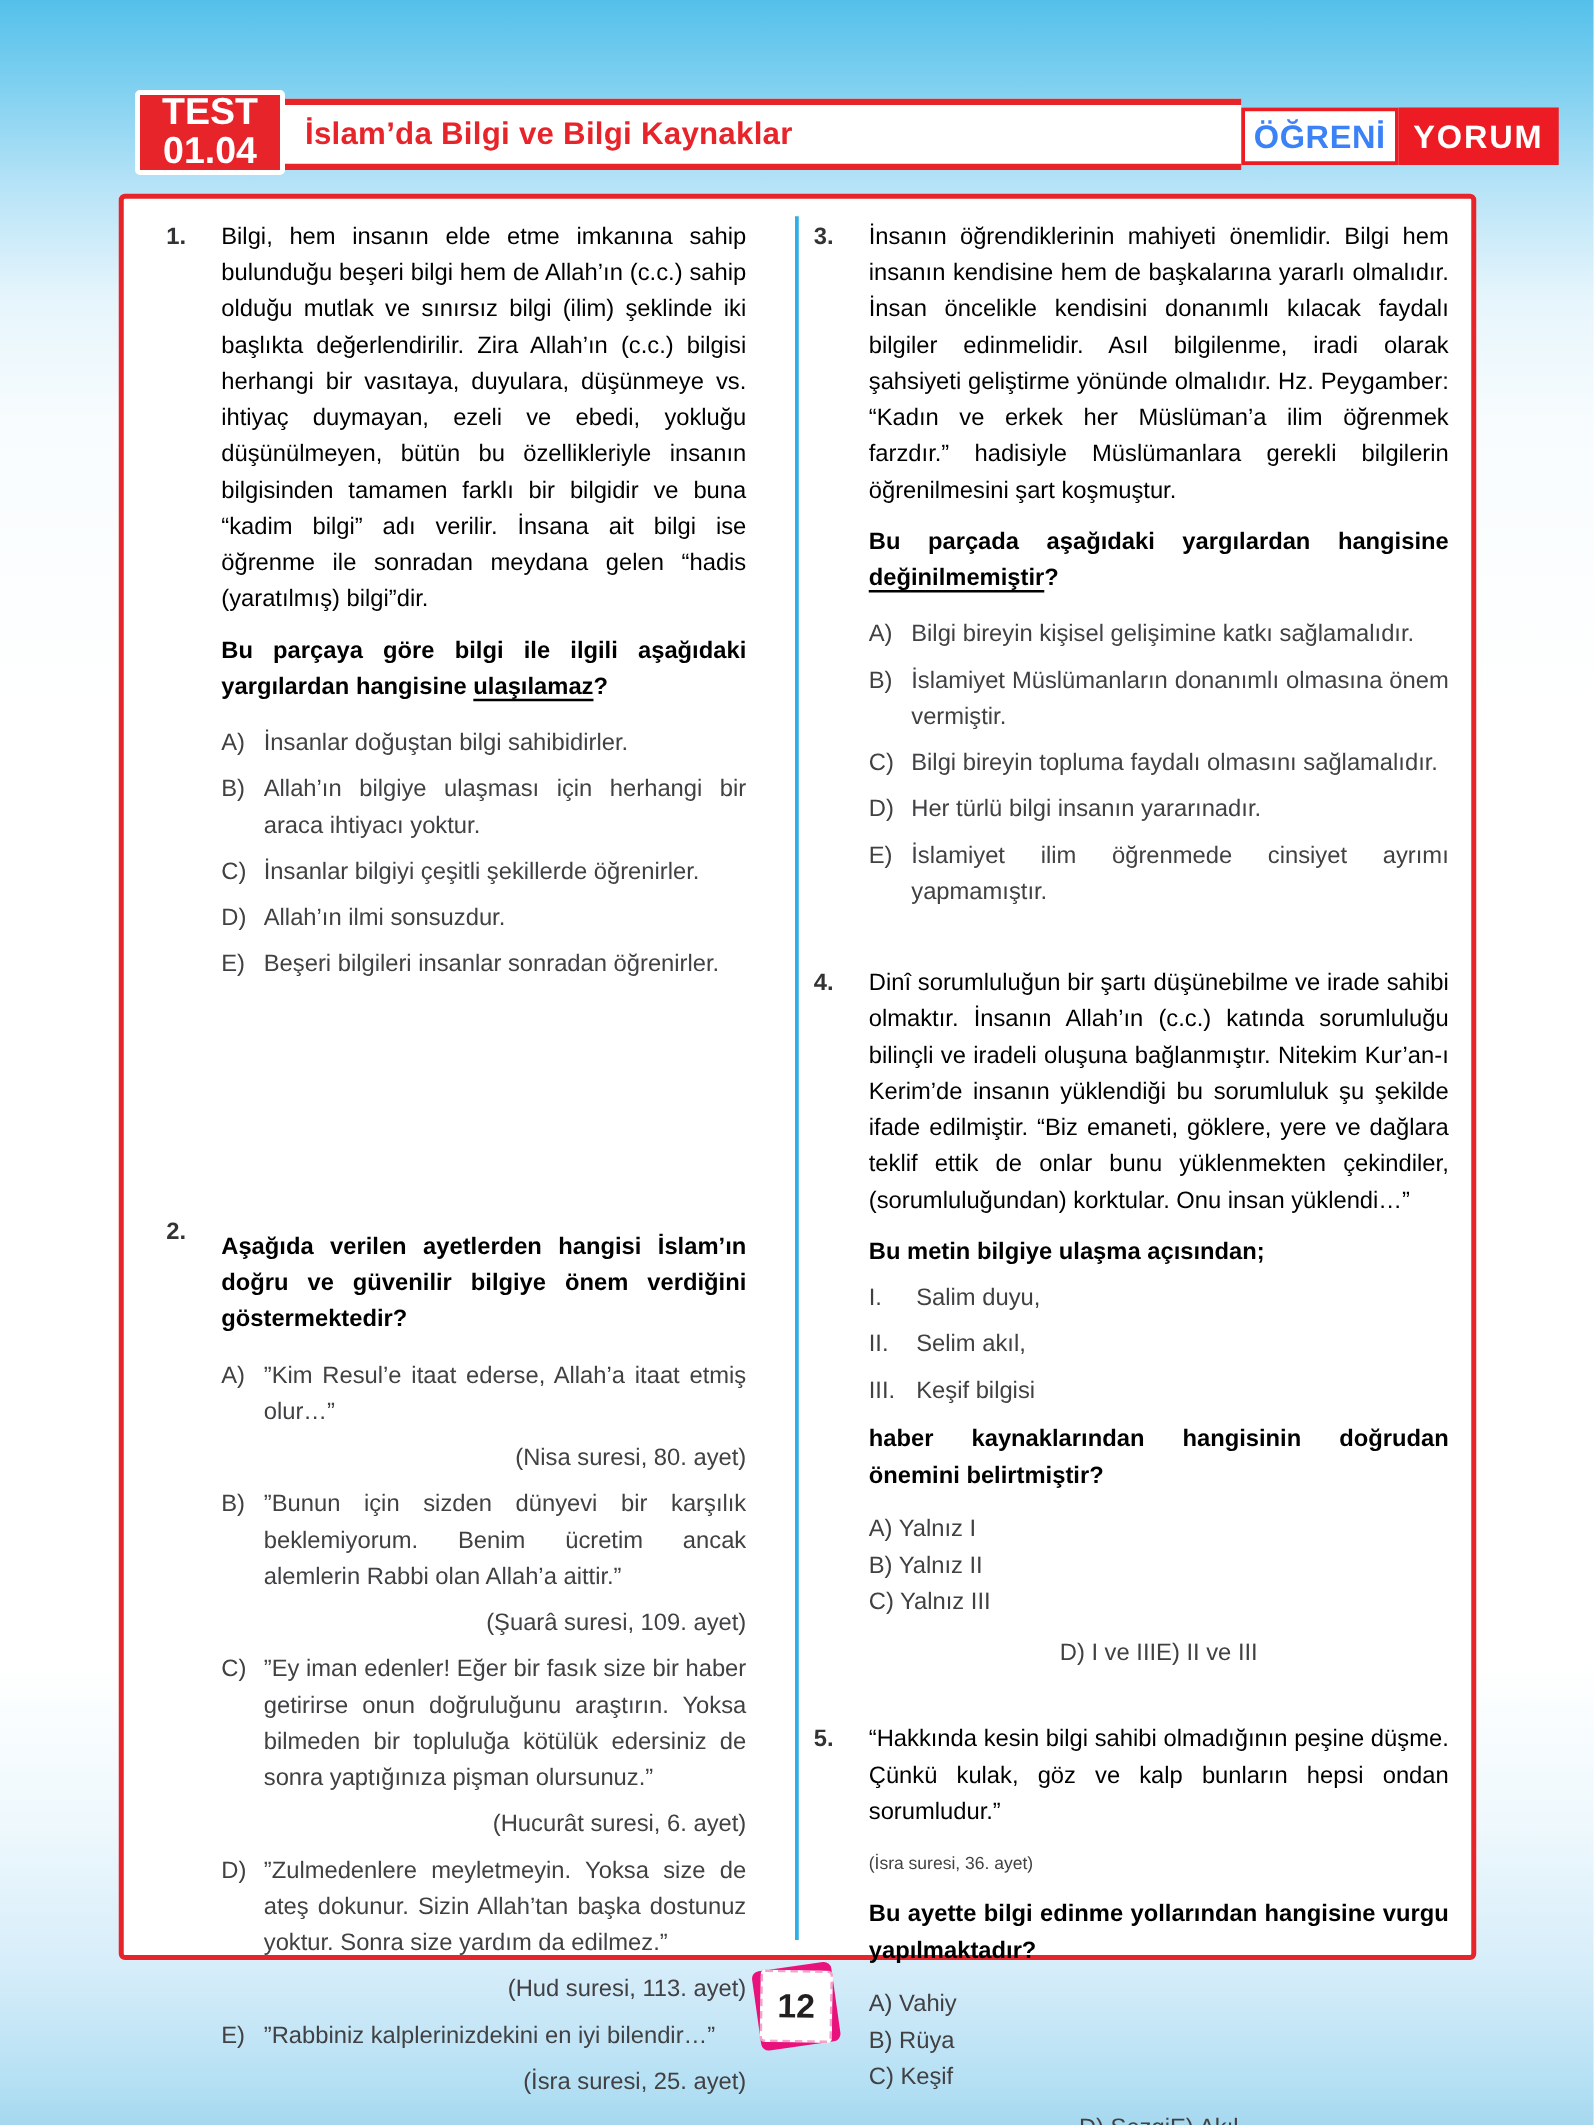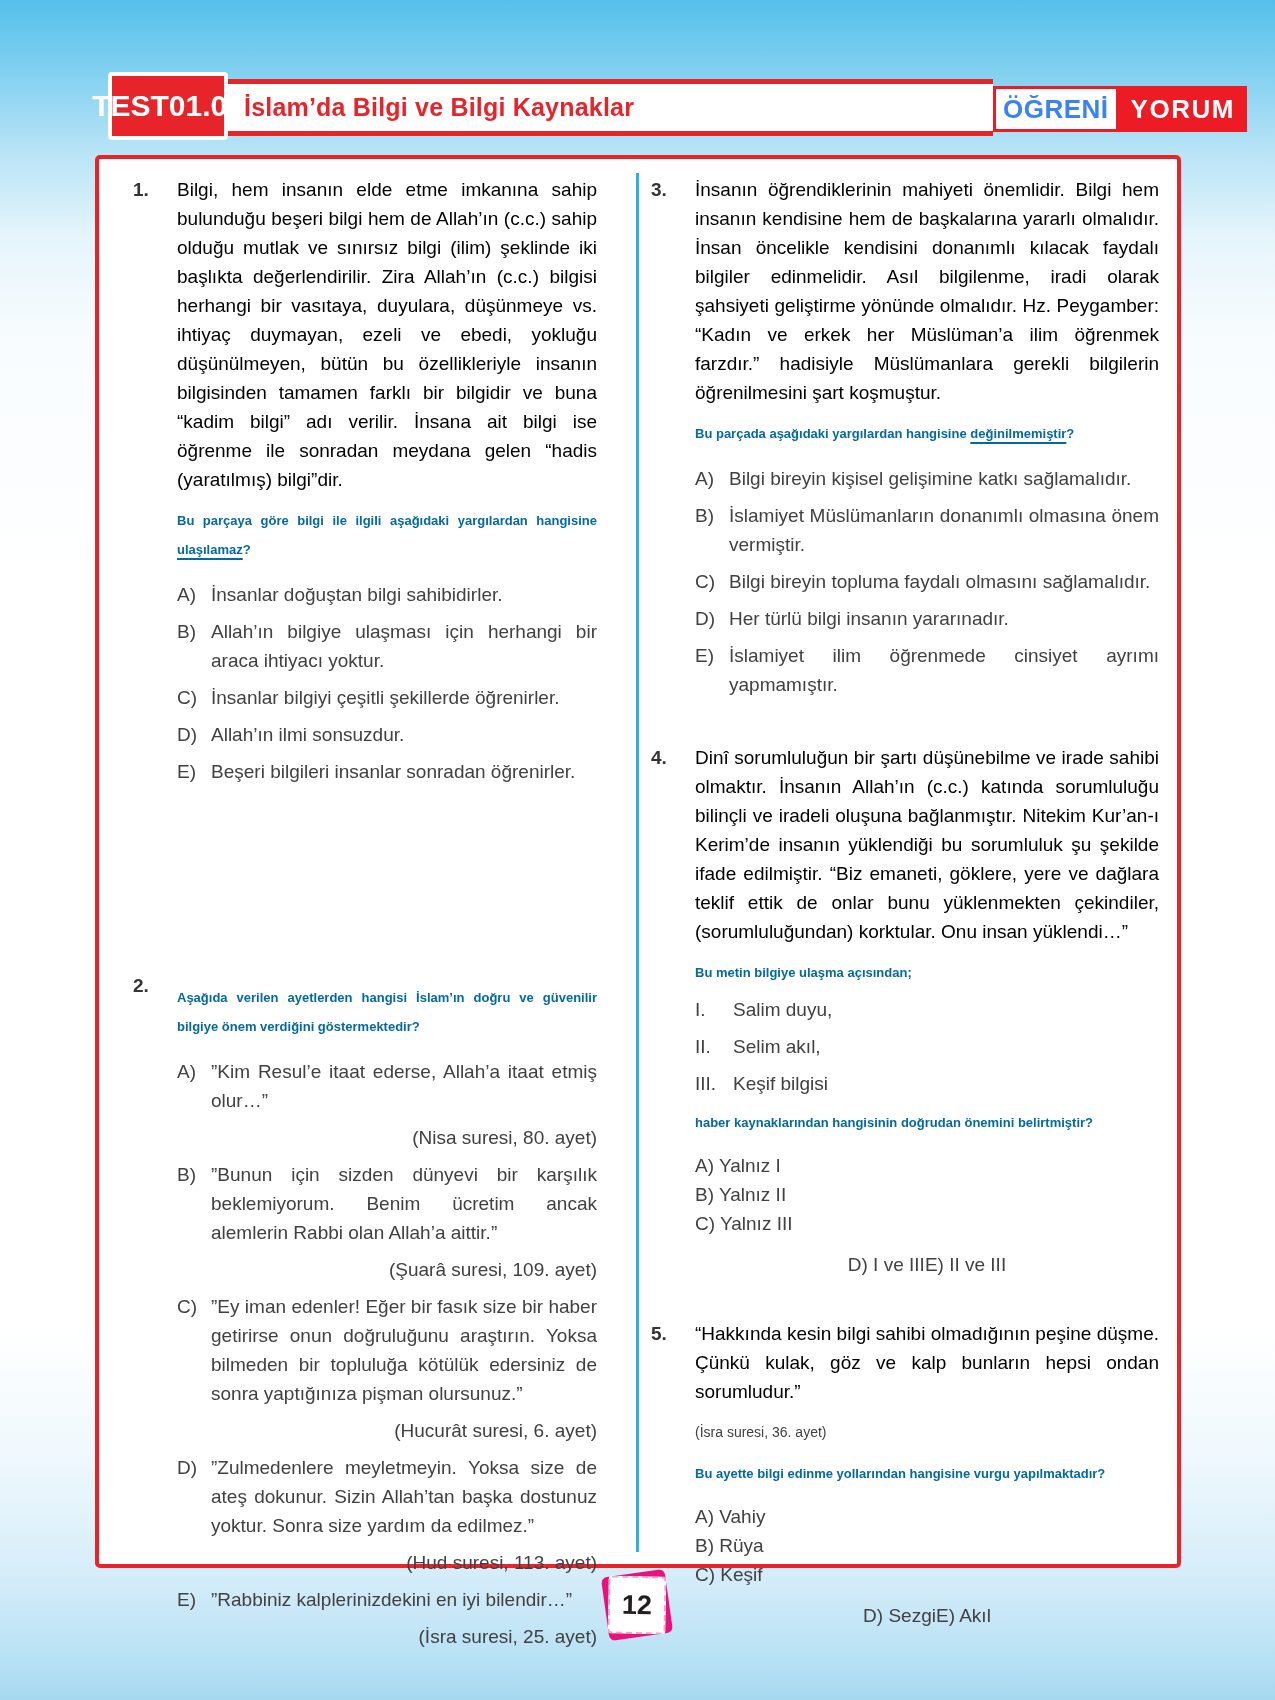--- a/index.html
+++ b/index.html
@@ -9,21 +9,21 @@
     background:linear-gradient(180deg,
       #54c0ea 0%, #7fd0f0 4%, #b9e4f7 9%, #e6f5fc 14%,
       #f8fcfe 20%, #ffffff 35%, #ffffff 78%,
       #eef8fd 86%, #d4ecf9 93%, #b5e0f4 98%, #a5d8ef 100%);
   }
 
   
   .test-badge{
     position:absolute;left:108px;top:72px;width:120px;height:68px;
     box-sizing:border-box;background:#e8242b;border:4px solid #ffffff;border-radius:4px;
-    display:flex;flex-direction:row;align-items:center;justify-content:center;
+    display:flex;flex-direction:column;align-items:center;justify-content:center;
     color:#fff;font-weight:bold;font-size:30px;line-height:1.03;z-index:3;
     text-align:center;
   }
   .title-bar{
     position:absolute;left:224px;top:79px;width:769px;height:57px;box-sizing:border-box;
     background:#ffffff;border-top:5px solid #e8242b;border-bottom:5px solid #e8242b;
     display:flex;align-items:center;padding-left:20px;z-index:2;
   }
   .title-bar .page-title{color:#e8242b;font-weight:bold;font-size:25px;letter-spacing:0.2px;}
   .brand{position:absolute;left:993px;top:86px;height:46px;display:flex;z-index:3;}
@@ -48,21 +48,21 @@
 
   
   .question{margin:0;}
   [data-name="question-2"]{margin-top:185px;}
   [data-name="question-4"]{margin-top:44px;}
   [data-name="question-5"]{margin-top:40px;}
   .q-row{display:flex;}
   .q-num{width:44px;flex:none;font-weight:bold;font-size:19px;color:#333335;line-height:29px;}
   .q-content{flex:1;min-width:0;}
   .q-body{margin:0;font-size:19px;line-height:29px;color:#000000;text-align:justify;}
-  .q-stem{margin:12px 0 0;font-size:13px;line-height:29px;font-weight:bold;color:#0369a1;text-align:justify;}
+  .q-stem{margin:12px 0 0;font-size:19px;line-height:29px;font-weight:bold;color:#000000;text-align:justify;}
   .q-stem2{margin-top:10px;}
   .q-stem .u{text-decoration:underline;text-decoration-thickness:2px;text-underline-offset:4px;}
   .q-source{margin-top:12px;font-size:14px;line-height:29px;color:#414042;text-align:left;}
   .q-options{margin-top:16px;}
   .opt{display:flex;flex-wrap:wrap;font-size:19px;line-height:29px;color:#414042;margin-top:8px;}
   .opt:first-child{margin-top:0;}
   .opt-label{width:34px;flex:none;}
   .opt-text{flex:1;min-width:0;text-align:justify;}
   .opt .opt-source{width:100%;text-align:right;margin-top:8px;}
   .roman-list{margin-top:8px;}

